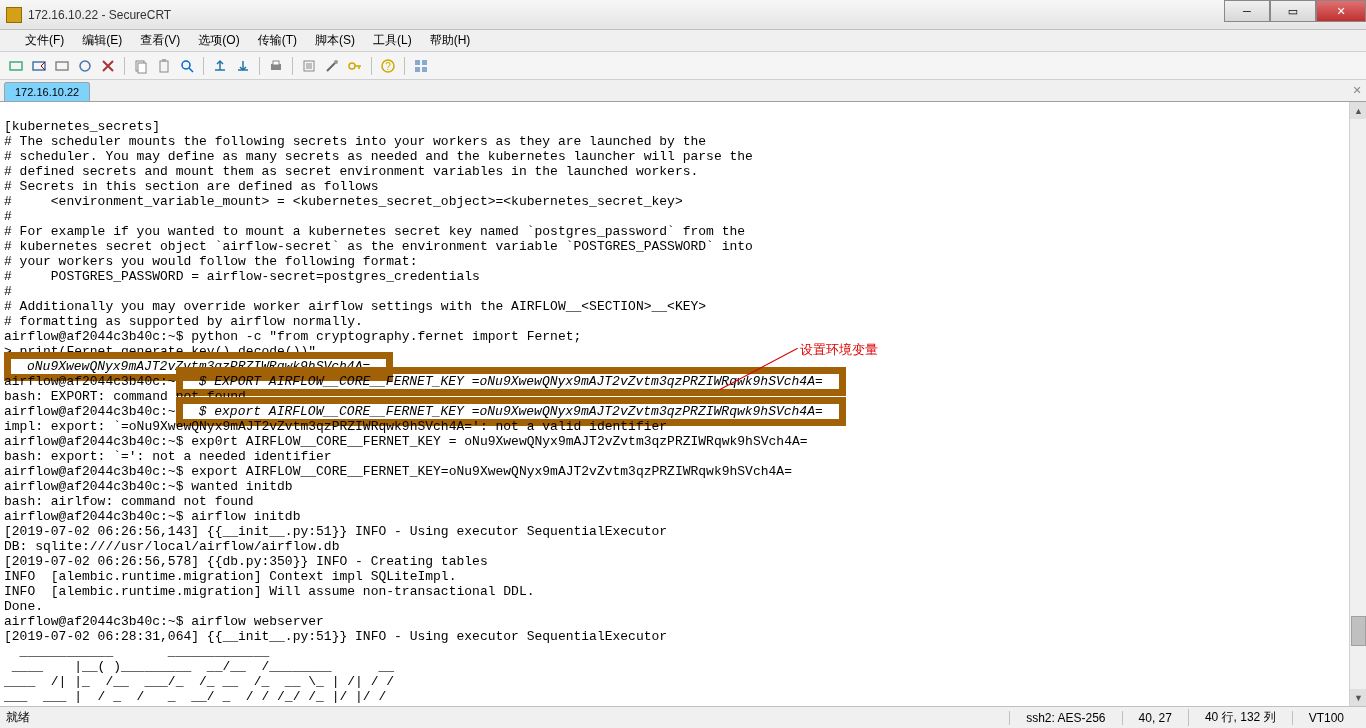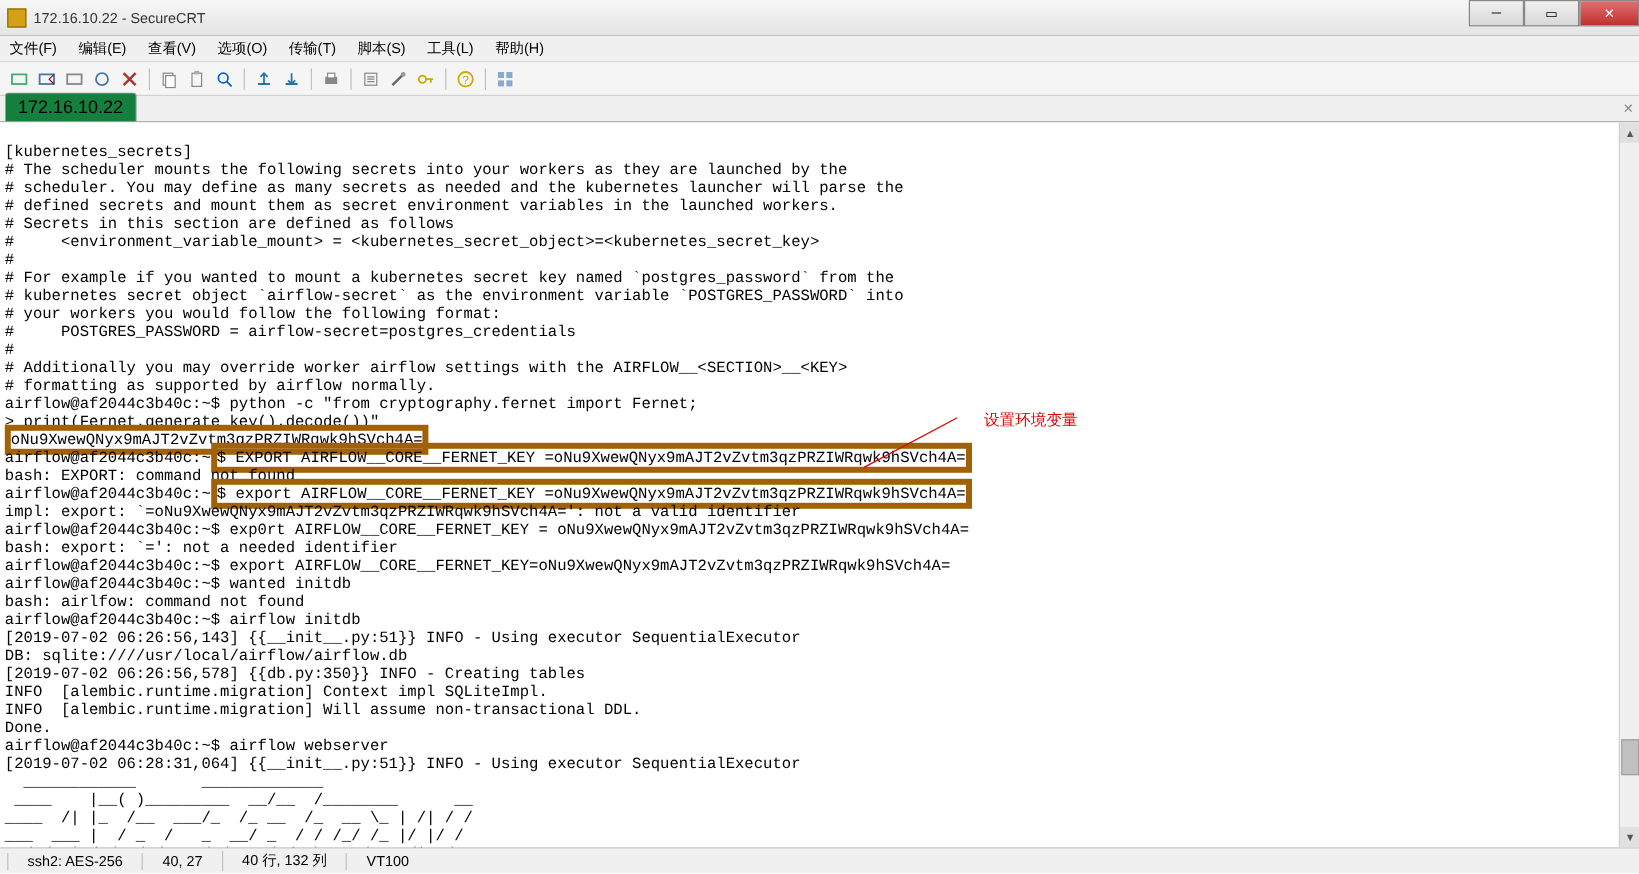--- a/index.html
+++ b/index.html
@@ -3,29 +3,29 @@
 <meta charset="utf-8">
 <style>
 * { margin: 0; padding: 0; box-sizing: border-box; }
 body { font-family: "Microsoft YaHei", Arial, sans-serif; font-size: 12px; background: #fff; overflow: hidden; width: 1366px; height: 728px; }
 .titlebar { height: 30px; background: linear-gradient(#f7f7f7, #e4e4e4); display: flex; align-items: center; border-bottom: 1px solid #c0c0c0; }
 .titlebar-icon { width: 16px; height: 16px; margin: 0 6px; background: #d4a017; border: 1px solid #8b6f00; }
 .titlebar-text { flex: 1; color: #333; font-size: 12px; }
 .win-controls { display: flex; height: 100%; }
 .win-btn { width: 46px; height: 22px; display: flex; align-items: center; justify-content: center; border: 1px solid #888; margin-top: 0; background: linear-gradient(#f0f0f0, #d8d8d8); font-size: 11px; }
 .win-btn.close { background: linear-gradient(#e07070, #c03030); color: #fff; width: 50px; }
-.menubar { height: 22px; background: #f0f0f0; display: flex; align-items: center; padding: 0 0; border-bottom: 1px solid #d0d0d0; gap: 2px; }
+.menubar { height: 22px; background: #f0f0f0; display: flex; align-items: center; padding: 0 17px; border-bottom: 1px solid #d0d0d0; gap: 2px; }
 .menu-item { padding: 2px 8px; cursor: default; }
 .toolbar { height: 28px; background: #f5f5f5; display: flex; align-items: center; padding: 0 6px; border-bottom: 1px solid #d0d0d0; gap: 3px; }
 .tool-btn { width: 20px; height: 20px; display: flex; align-items: center; justify-content: center; cursor: pointer; border: 1px solid transparent; }
 .tool-sep { width: 1px; height: 18px; background: #c0c0c0; margin: 0 3px; }
 .tabbar { height: 22px; background: #f0f0f0; display: flex; align-items: flex-end; padding: 0 4px; border-bottom: 1px solid #a0a0a0; }
-.tab { padding: 3px 10px; background: #15803d; border: 1px solid #a0a0a0; border-bottom: none; font-size: 15px; border-radius: 3px 3px 0 0; }
+.tab { padding: 3px 10px; background: #7dd3fc; border: 1px solid #a0a0a0; border-bottom: none; font-size: 11px; border-radius: 3px 3px 0 0; }
 .terminal { background: #fff; color: #000; font-family: "Courier New", monospace; font-size: 13px; line-height: 15px; padding: 2px 4px; height: 604px; overflow: hidden; position: relative; white-space: pre; }
-.hl-box { border: 5px solid #a16207; display: inline; padding: 0 0; }
+.hl-box { border: 7px solid #a16207; display: inline; padding: 0 16px; font-style: italic; }
 .annotation { position: absolute; color: #d00; font-family: "Microsoft YaHei", sans-serif; font-size: 13px; }
 .arrow-line { position: absolute; height: 1px; background: #d00; transform-origin: left center; }
 .statusbar { height: 22px; background: #f0f0f0; border-top: 1px solid #c0c0c0; display: flex; align-items: center; padding: 0 6px; font-size: 12px; }
 .status-left { flex: 1; }
 .status-seg { padding: 0 16px; border-left: 1px solid #c0c0c0; }
 .scrollbar-v { position: absolute; right: 0; top: 102px; width: 17px; height: 604px; background: #f0f0f0; border-left: 1px solid #d0d0d0; }
 .scroll-arrow { width: 17px; height: 17px; background: #e0e0e0; display: flex; align-items: center; justify-content: center; font-size: 9px; color: #555; }
 .scroll-thumb { width: 15px; height: 30px; background: #c0c0c0; margin: 0 auto; position: absolute; bottom: 60px; left: 1px; border: 1px solid #a0a0a0; }
 .close-x { position: absolute; right: 2px; top: 84px; width: 14px; height: 14px; color: #888; font-size: 11px; text-align: center; cursor: pointer; }
 svg { display: block; }
@@ -194,28 +194,29 @@
 <span>INFO  [alembic.runtime.migration] Context impl SQLiteImpl.</span>
 <span>INFO  [alembic.runtime.migration] Will assume non-transactional DDL.</span>
 <span>Done.</span>
 <span>airflow@af2044c3b40c:~$ airflow webserver</span>
 <span>[2019-07-02 06:28:31,064] {{__init__.py:51}} INFO - Using executor SequentialExecutor</span>
 <span>  ____________       _____________</span>
 <span> ____    |__( )_________  __/__  /________      __</span>
 <span>____  /| |_  /__  ___/_  /_ __  /_  __ \_ | /| / /</span>
 <span>___  ___ |  / _  /   _  __/ _  / / /_/ /_ |/ |/ /</span>
 <span> _/_/  |_/_/  /_/    /_/    /_/  \____/____/|__/</span>
-<div class="annotation" style="left:820px; top:240px;">设置环境变量</div>
+<div class="annotation" style="left:800px; top:240px;">设置环境变量</div>
 <div class="arrow-line" style="left:720px; top:287px; width:88px; transform:rotate(-28deg);"></div>
 </div>
 
 <div class="scrollbar-v">
   <div class="scroll-arrow">▲</div>
   <div class="scroll-thumb"></div>
   <div class="scroll-arrow" style="position:absolute;bottom:0;">▼</div>
 </div>
 
 <div class="statusbar">
+  <div class="status-left">就绪</div>
   <div class="status-seg">ssh2: AES-256</div>
   <div class="status-seg">40,   27</div>
   <div class="status-seg">40 行, 132 列</div>
   <div class="status-seg">VT100</div>
 </div>
 
 </body></html>

